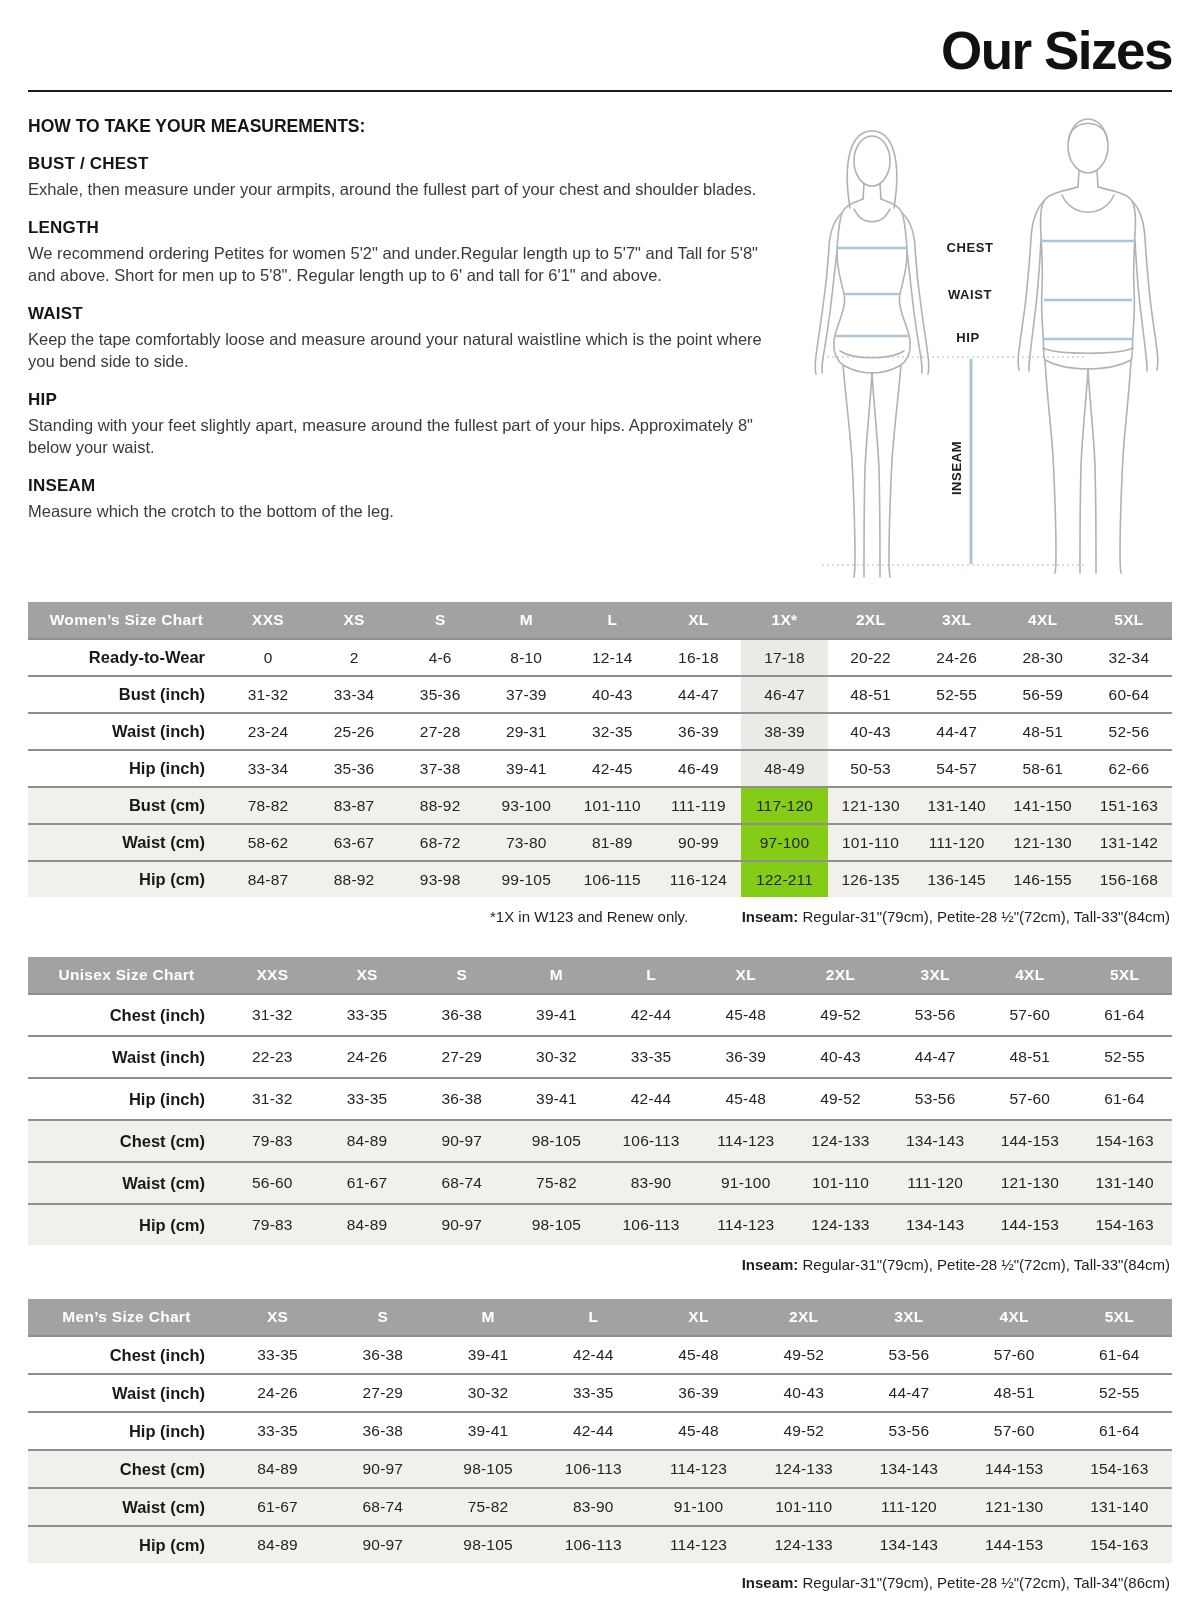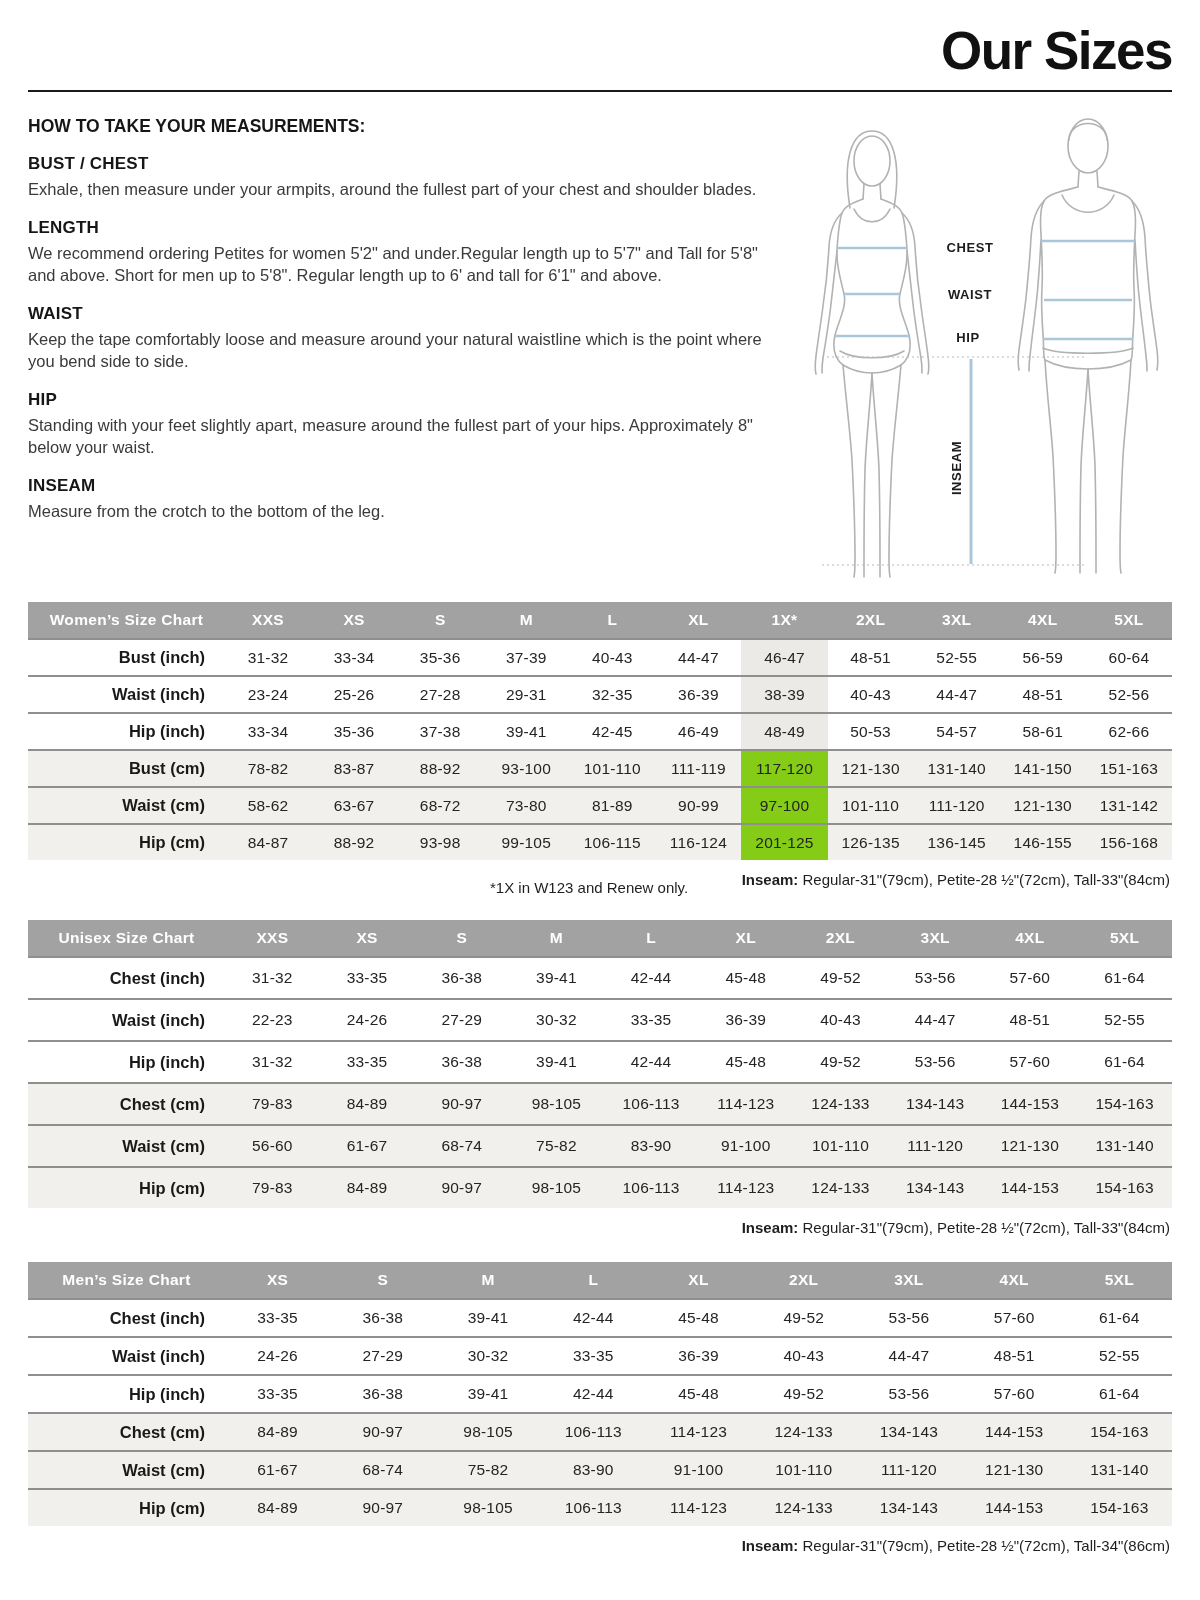--- a/index.html
+++ b/index.html
@@ -74,21 +74,21 @@
   .size-table tbody tr:last-child { border-bottom:none; }
   .size-table tbody tr.stripe { background:var(--stripe-bg,#f1f0ec); }
   .size-table td.hl { background:var(--highlight-bg,#eceae6); }
   .size-table tbody tr.stripe td.hl { background:#84cc16; }
   .size-table.unisex th.row-label, .size-table.unisex td { padding-top:10.5px; padding-bottom:10.5px; }
   .size-table.mens  th.row-label, .size-table.mens  td { padding-top:8.5px;  padding-bottom:8.5px; }
   .size-table.unisex { margin-top:28px; }
   .size-table.mens   { margin-top:22px; }
   
   .table-notes { position:relative; height:21px; margin-top:11px; font-size:15px; color:#1f1f1f; }
-  .note-star  { position:absolute; left:462px; top:8px; }
+  .note-star  { position:absolute; left:462px; top:0; }
   .note-right { position:absolute; right:2px; top:0; }
   .note-right b { font-weight:bold; }
 </style>
 </head>
 <body style="--header-bg: #a2a2a2; --header-text: #ffffff; --stripe-bg: #f1f0ec; --highlight-bg: #eceae6; --row-border: #8f8f8f; --measure-line: #a9c7d9; --divider: #1a1a1a;">
 
 <h1 class="page-title">Our Sizes</h1>
 <div class="title-divider"></div>
 
 <div class="intro">
@@ -106,21 +106,21 @@
     <div class="m-section">
       <h3>WAIST</h3>
       <p>Keep the tape comfortably loose and measure around your natural waistline which is the point where you bend side to side.</p>
     </div>
     <div class="m-section">
       <h3>HIP</h3>
       <p>Standing with your feet slightly apart, measure around the fullest part of your hips. Approximately 8" below your waist.</p>
     </div>
     <div class="m-section">
       <h3>INSEAM</h3>
-      <p>Measure from the crotch to the bottom of the leg.</p>
+      <p>Measure which the crotch to the bottom of the leg.</p>
     </div>
   </div>
 
   <div class="figure-wrap">
     <svg width="382" height="478" viewBox="0 0 382 478">
 
       <g class="body-outline">
         <ellipse cx="82" cy="53" rx="18" ry="25"></ellipse>
         <path d="M 60 100 C 52 50 62 23 82 23 C 102 23 112 50 104 100"></path>
         <path d="M 74 76 L 73 91 M 90 76 L 91 91"></path>
@@ -198,20 +198,34 @@
         <th>XL</th>
         <th>1X*</th>
         <th>2XL</th>
         <th>3XL</th>
         <th>4XL</th>
         <th>5XL</th>
       </tr>
     </thead>
     <tbody>
       <tr>
+        <th class="row-label">Ready-to-Wear</th>
+        <td>0</td>
+        <td>2</td>
+        <td>4-6</td>
+        <td>8-10</td>
+        <td>12-14</td>
+        <td>16-18</td>
+        <td class="hl">17-18</td>
+        <td>20-22</td>
+        <td>24-26</td>
+        <td>28-30</td>
+        <td>32-34</td>
+      </tr>
+      <tr>
         <th class="row-label">Bust (inch)</th>
         <td>31-32</td>
         <td>33-34</td>
         <td>35-36</td>
         <td>37-39</td>
         <td>40-43</td>
         <td>44-47</td>
         <td class="hl">46-47</td>
         <td>48-51</td>
         <td>52-55</td>
@@ -275,21 +289,21 @@
         <td>131-142</td>
       </tr>
       <tr class="stripe">
         <th class="row-label">Hip (cm)</th>
         <td>84-87</td>
         <td>88-92</td>
         <td>93-98</td>
         <td>99-105</td>
         <td>106-115</td>
         <td>116-124</td>
-        <td class="hl">201-125</td>
+        <td class="hl">122-211</td>
         <td>126-135</td>
         <td>136-145</td>
         <td>146-155</td>
         <td>156-168</td>
       </tr>
     </tbody>
   </table>
 <div class="table-notes">
   <span class="note-star">*1X in W123 and Renew only.</span>
   <span class="note-right"><b>Inseam:</b><span> Regular-31"(79cm), Petite-28 ½"(72cm), Tall-33"(84cm)</span></span>

